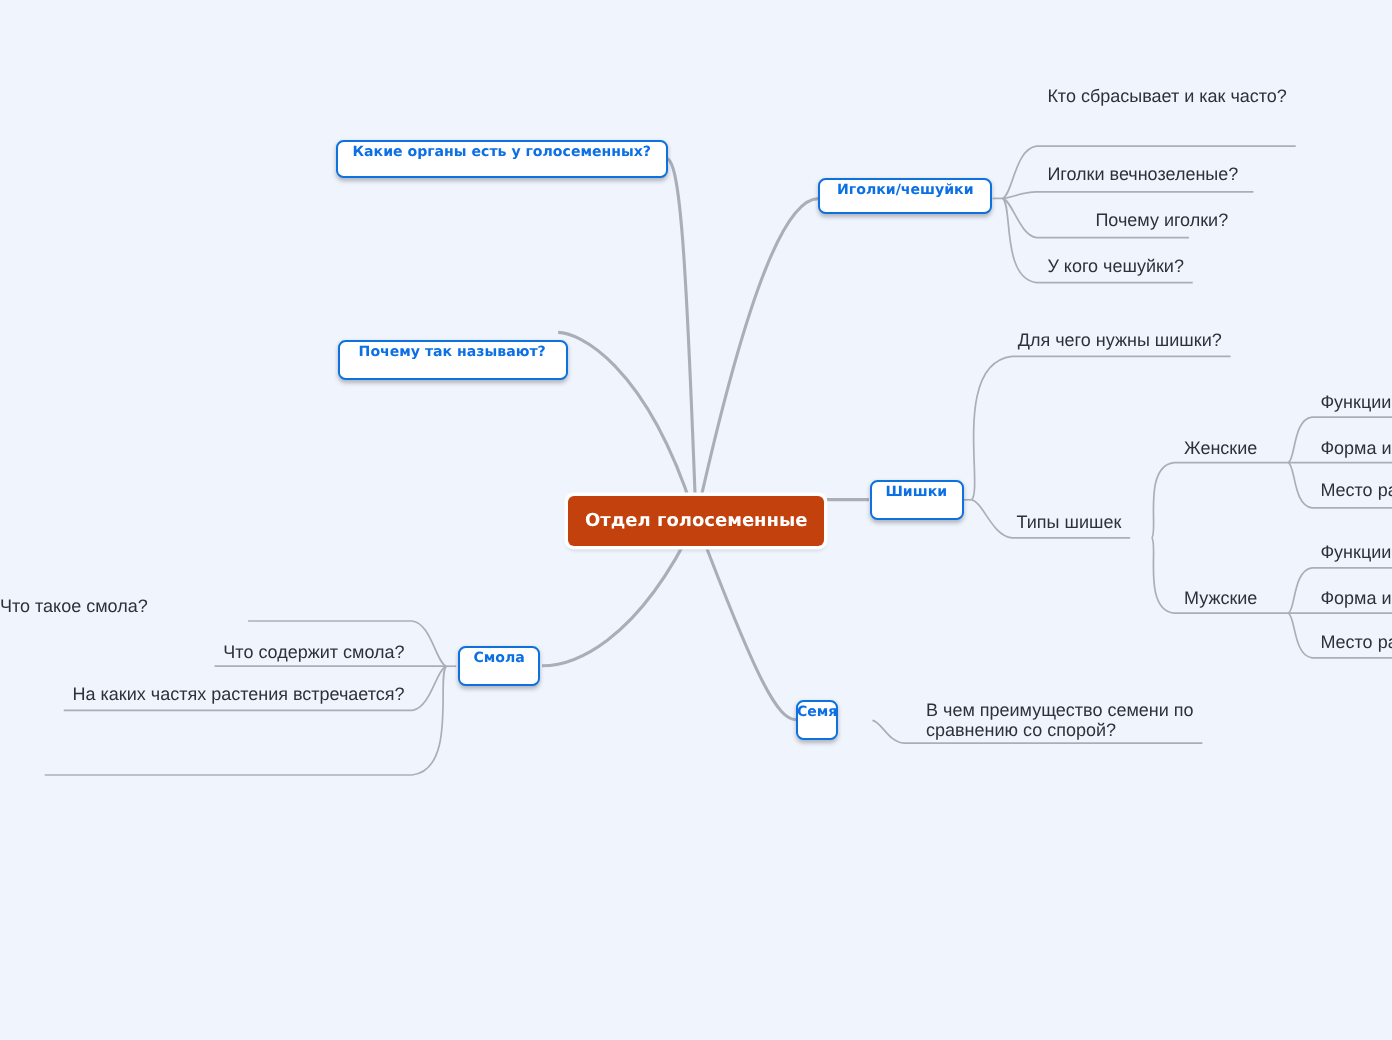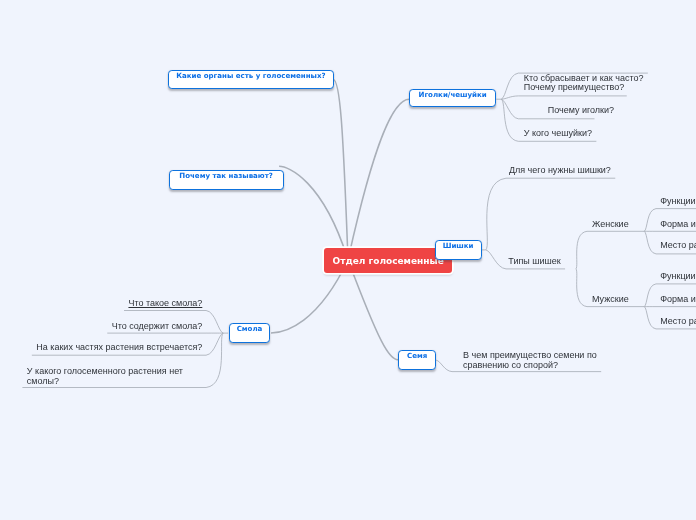--- a/index.html
+++ b/index.html
@@ -2,24 +2,24 @@
 <html><head>
 <meta charset="utf-8">
 <style>
   html,body{margin:0;padding:0;}
   body{width:696px;height:520px;background:#f0f4fd;overflow:hidden;
        font-family:"DejaVu Sans",sans-serif;
        -webkit-font-smoothing:antialiased;}
   #stage{position:relative;width:696px;height:520px;overflow:hidden;}
   svg#links{position:absolute;left:0;top:0;width:696px;height:520px;overflow:visible;}
   .node{position:absolute;box-sizing:border-box;z-index:3;}
-  .root-node{background:#ef4444;color:#fff;font-weight:bold;font-size:9px;
+  .root-node{background:#c2410c;color:#fff;font-weight:bold;font-size:9px;
     font-family:"DejaVu Sans",sans-serif;
     border-radius:3px;display:flex;align-items:center;justify-content:center;
-    box-shadow:0 0 0 1.8px #fff, 0 1.5px 2.5px rgba(60,60,70,.32);margin-left:40px;}
+    box-shadow:0 0 0 1.8px #fff, 0 1.5px 2.5px rgba(60,60,70,.32);}
   .lvl1{background:#fff;color:#0b6fe6;font-weight:bold;font-size:7.05px;
     font-family:"DejaVu Sans",sans-serif;
     border:1.7px solid #0d72dd;border-radius:3.8px;
     display:flex;align-items:flex-start;justify-content:center;
     box-shadow:0 1.2px 2px rgba(60,60,70,.35);}
   .leaf{position:absolute;color:#2e3238;font-family:"Liberation Sans",sans-serif;font-size:9px;line-height:9.9px;
     white-space:pre;z-index:2;}
 </style>
 </head>
 <body>
@@ -69,46 +69,45 @@
     </div>
 
   <div class="node lvl1" style="left:409.0px;top:89.3px;width:87.3px;height:18px;">
       <span>Иголки/чешуйки</span>
     </div>
 
   <div class="node lvl1" style="left:434.6px;top:239.9px;width:47.1px;height:19.7px;">
       <span>Шишки</span>
     </div>
 
-  <div class="node lvl1" style="left:398.1px;top:350.1px;width:38px;height:19.7px;">
+  <div class="node lvl1" style="left:398.1px;top:350.1px;width:21px;height:19.7px;">
       <span>Семя</span>
     </div>
 
   <div class="node lvl1" style="left:228.6px;top:322.6px;width:41.9px;height:20.2px;">
       <span>Смола</span>
     </div>
 
-  <div class="leaf" style="left:523.7px;top:74px;"><span>Кто сбрасывает и как часто?</span></div>
-  <div class="leaf" style="left:523.7px;top:83.47px;"><span>Почему преимущество?</span></div>
+  <div class="leaf" style="left:523.7px;top:44px;"><span>Кто сбрасывает и как часто?</span></div>
+  <div class="leaf" style="left:523.7px;top:83.47px;"><span>Иголки вечнозеленые?</span></div>
   <div class="leaf" style="left:523.7px;top:106.47px;padding-left:24px;"><span>Почему иголки?</span></div>
   <div class="leaf" style="left:523.7px;top:128.77px;"><span>У кого чешуйки?</span></div>
 
   <div class="leaf" style="left:508.9px;top:166.07px;"><span>Для чего нужны шишки?</span></div>
   <div class="leaf" style="left:508.3px;top:256.57px;"><span>Типы шишек</span></div>
 
   <div class="leaf" style="left:592.0px;top:219.67px;"><span>Женские</span></div>
   <div class="leaf" style="left:592.0px;top:294.67px;"><span>Мужские</span></div>
 
   <div class="leaf" style="left:660.2px;top:196.87px;"><span>Функции</span></div>
   <div class="leaf" style="left:660.2px;top:219.67px;"><span>Форма и</span></div>
   <div class="leaf" style="left:660.2px;top:240.97px;"><span>Место ра</span></div>
 
   <div class="leaf" style="left:660.2px;top:272.07px;"><span>Функции</span></div>
   <div class="leaf" style="left:660.2px;top:294.67px;"><span>Форма и</span></div>
   <div class="leaf" style="left:660.2px;top:317.07px;"><span>Место ра</span></div>
 
   <div class="leaf" style="left:463.0px;top:351.37px;"><span>В чем преимущество семени по</span><br><span>сравнению со спорой?</span></div>
 
-  <div class="leaf" style="left:0;top:298.97px;width:202.3px;text-align:right;text-decoration:underline;"><span>Что такое смола?</span></div>
+  <div class="leaf" style="left:0;top:298.97px;width:202.3px;"><span>Что такое смола?</span></div>
   <div class="leaf" style="left:0;top:321.57px;width:202.3px;text-align:right;"><span>Что содержит смола?</span></div>
   <div class="leaf" style="left:0;top:343.47px;width:202.3px;text-align:right;"><span>На каких частях растения встречается?</span></div>
-  <div class="leaf" style="left:26.8px;top:367.27px;"><span>У какого голосеменного растения нет</span><br><span>смолы?</span></div>
 </div>
 
 </body></html>

